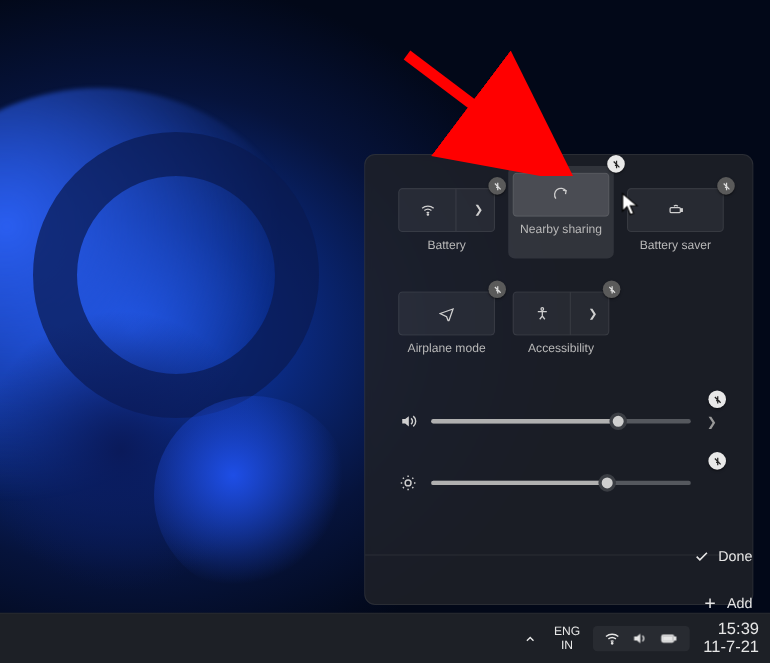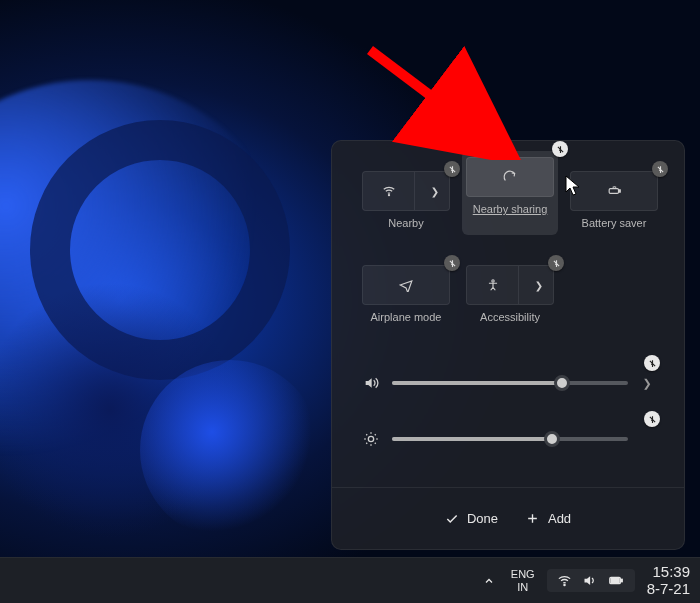--- a/index.html
+++ b/index.html
@@ -91,24 +91,24 @@
   }
   .slider-row .rchev { width:14px; color:#999; font-size:11px; text-align:center;}
   .slider-row .unpin-s {
     position:absolute; right:-6px; top:-12px;
     width:16px;height:16px;border-radius:50%;
     background:#e8e8e8;color:#222;display:flex;align-items:center;justify-content:center;font-size:9px;font-weight:bold;
     box-shadow:0 1px 2px rgba(0,0,0,0.5);
   }
 
   .panel-footer {
-    position:absolute; left:0; right:0; bottom:0; height:62px;
+    position:absolute; left:0; right:0; bottom:0; height:45px;
     border-top:1px solid rgba(255,255,255,0.07);
-    display:flex; align-items:center; justify-content:center; gap:28px;
-    font-size:13px; color:#e6e6e6;
+    display:flex; align-items:flex-end; justify-content:center; gap:28px;
+    font-size:13px; color:#e6e6e6;flex-direction:column;
   }
   .panel-footer .fbtn { display:flex;align-items:center;gap:8px; cursor:pointer; }
   .panel-footer .fico { width:14px;height:14px;display:flex;align-items:center;justify-content:center; }
 
   
   .arrow {
     position:absolute; left:360px; top:40px; width:170px; height:120px; pointer-events:none;
   }
 
   
@@ -150,24 +150,24 @@
             <svg viewBox="0 0 24 24" width="14" height="14" fill="none" stroke="currentColor" stroke-width="2">
                 <path d="M3 9a14 14 0 0 1 18 0"></path>
                 <path d="M6.5 12.5a9 9 0 0 1 11 0"></path>
                 <path d="M10 16a4 4 0 0 1 4 0"></path>
                 <circle cx="12" cy="19" r="1" fill="currentColor"></circle>
               </svg>
           </span>
         </div>
         <div class="right chev">❯</div>
       </div>
-      <div class="label">Nearby</div>
-    </div>
-
-    <div class="tile hover" style="position:relative; top:-14px;text-decoration:underline;">
+      <div class="label">Battery</div>
+    </div>
+
+    <div class="tile hover" style="position:relative; top:-14px;">
       <div class="unpin">
         <svg viewBox="0 0 24 24" width="9" height="9" stroke="currentColor" fill="none" stroke-width="3">
             <path d="M5 5 L19 19 M12 3 L12 14 M8 14 L16 14 M12 14 L12 21"></path>
           </svg>
       </div>
       <div class="btn">
         <span class="ico">
           <svg viewBox="0 0 24 24" width="14" height="14" fill="none" stroke="currentColor" stroke-width="2">
               <path d="M4 18a10 10 0 0 1 16-12"></path>
               <path d="M15 5l5 1-1 5"></path>
@@ -333,15 +333,15 @@
     <span>
       <svg viewBox="0 0 24 24" width="18" height="15" fill="none" stroke="currentColor" stroke-width="2">
           <rect x="2" y="7" width="17" height="10" rx="2"></rect>
           <rect x="20" y="10" width="2" height="4" fill="currentColor"></rect>
           <rect x="4" y="9" width="13" height="6" fill="currentColor"></rect>
         </svg>
     </span>
   </div>
   <div class="clock">
     <div>15:39</div>
-    <div>8-7-21</div>
+    <div>11-7-21</div>
   </div>
 </div>
 
 </body></html>

